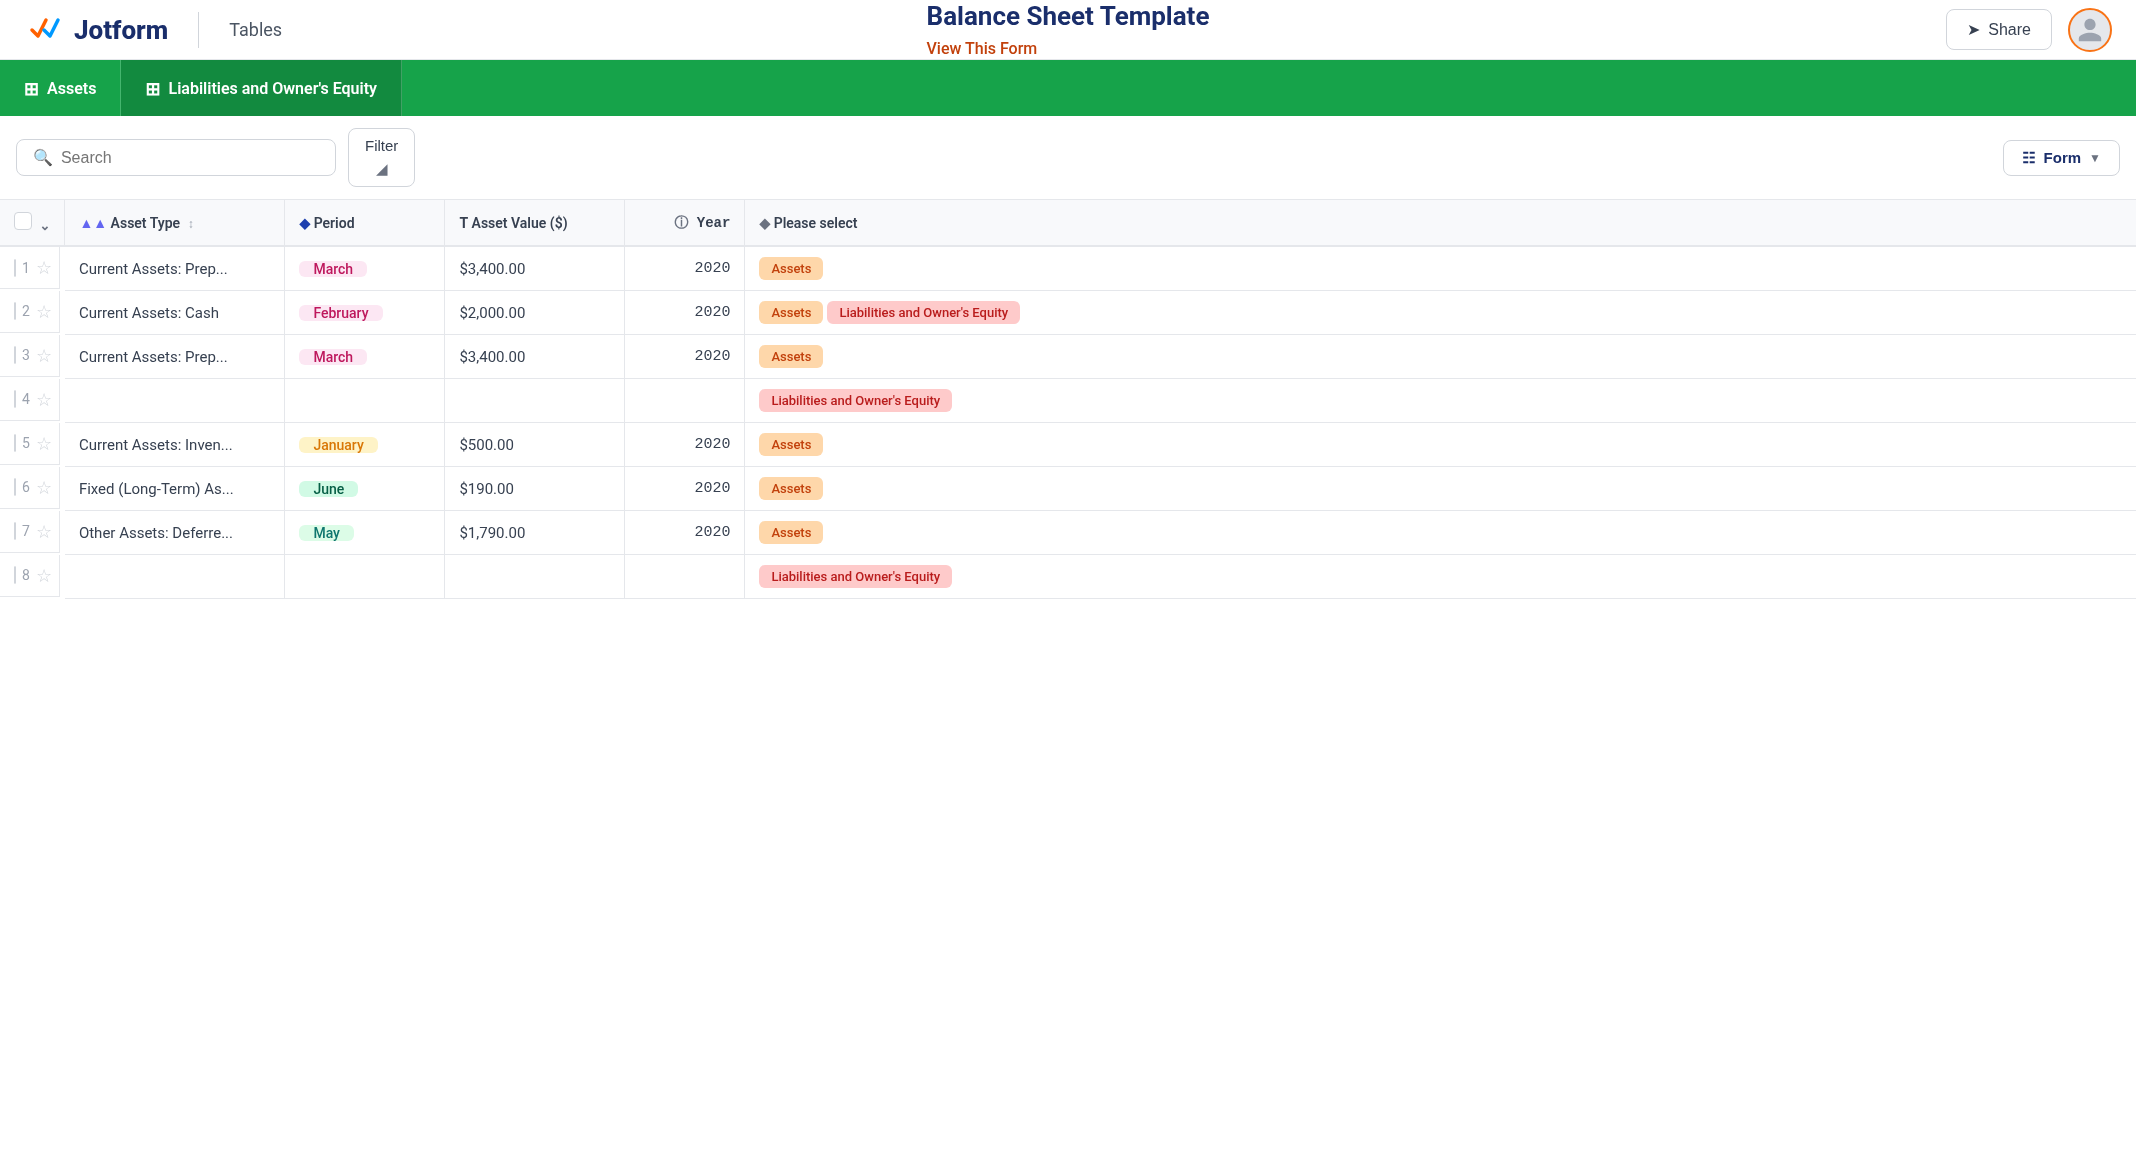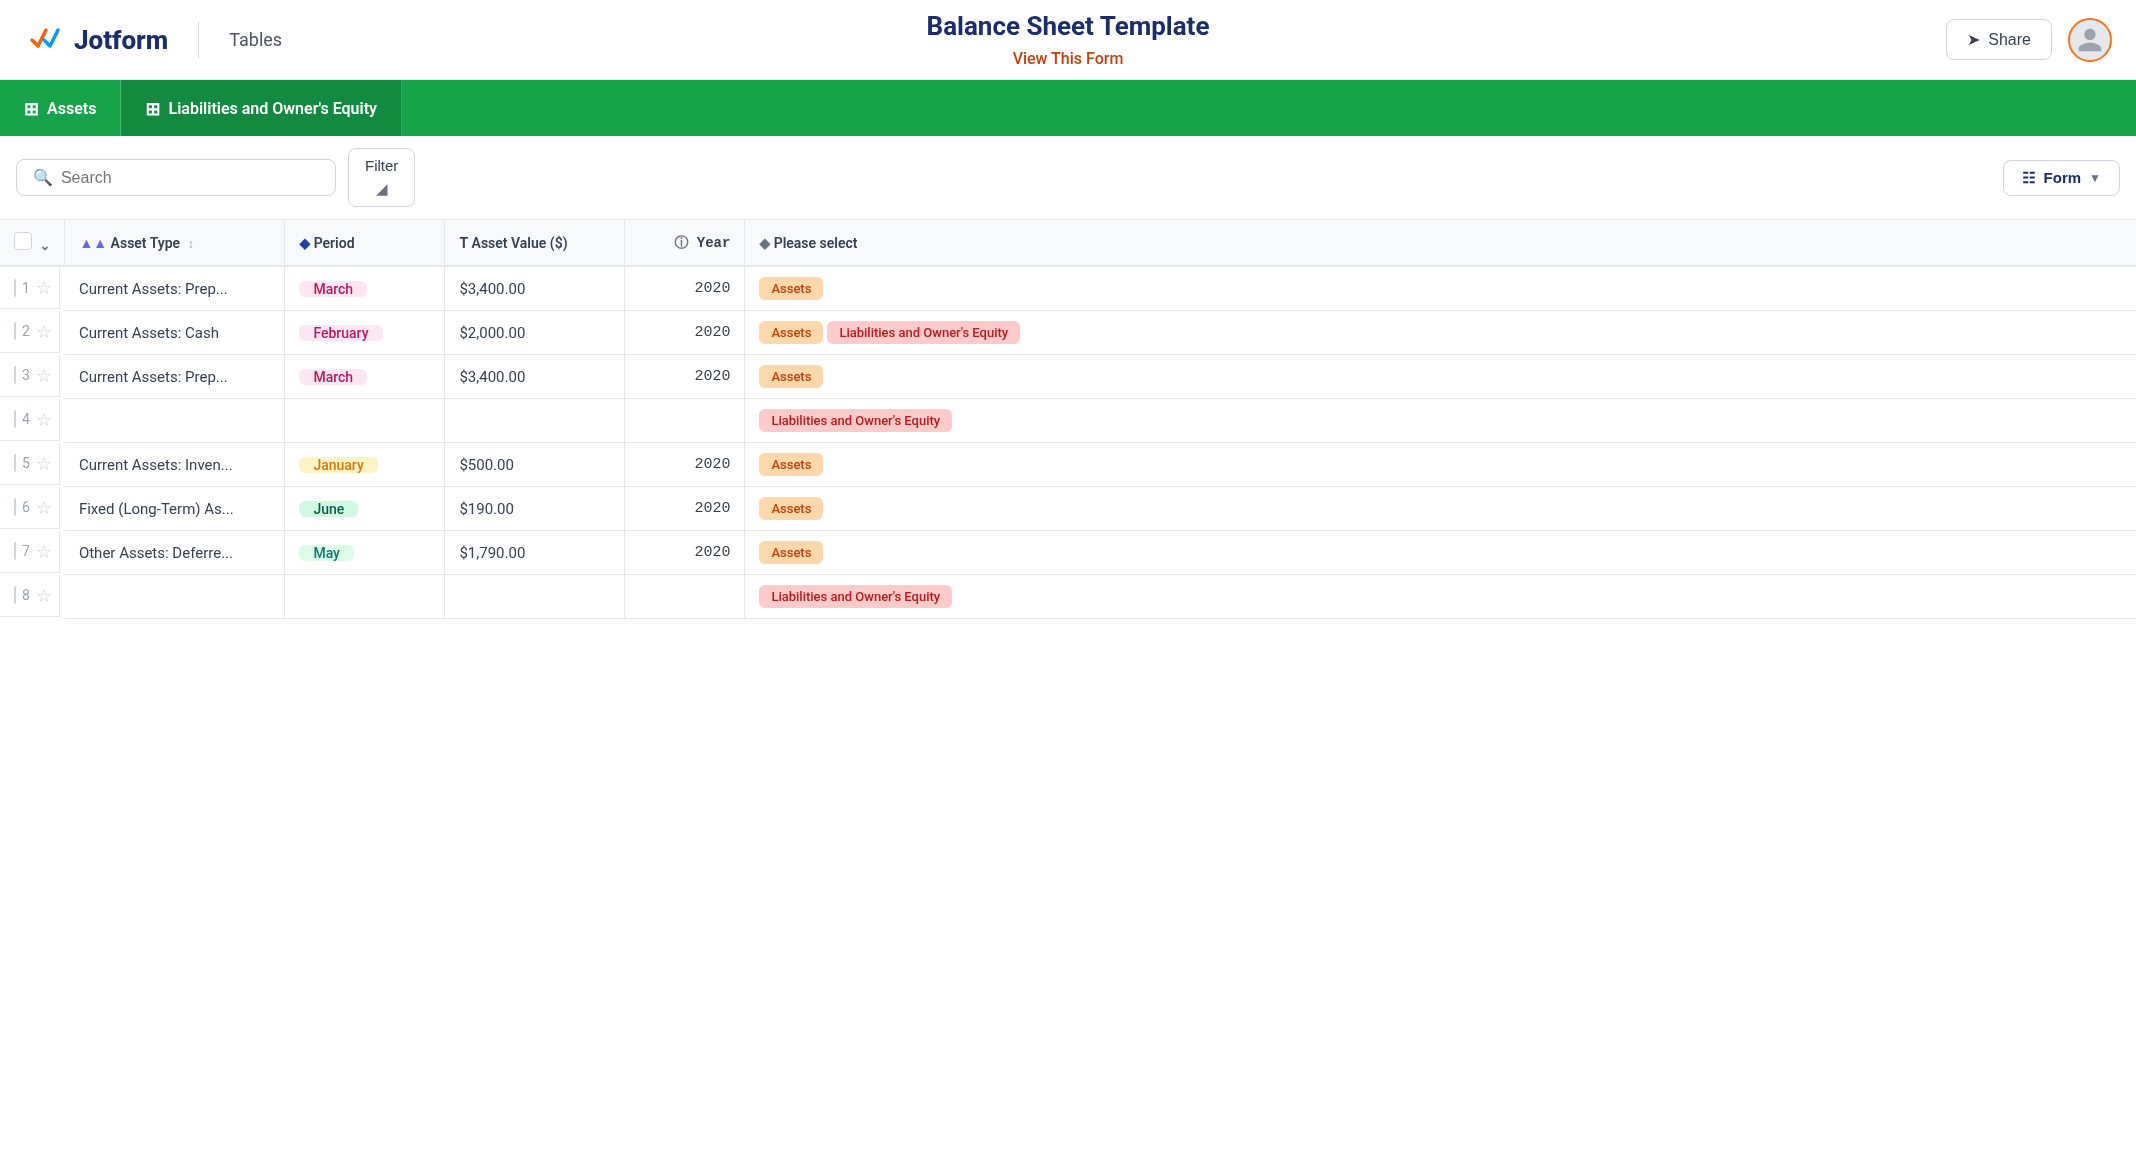--- a/index.html
+++ b/index.html
@@ -1,29 +1,29 @@
 <!DOCTYPE html>
 <html><head>
   <meta charset="utf-8">
   <style>
     * { box-sizing: border-box; margin: 0; padding: 0; }
     body { font-family: -apple-system, BlinkMacSystemFont, 'Segoe UI', Roboto, sans-serif; background: #fff; color: #1a1a2e; }
 
     
     .header {
-      display: flex; align-items: center; padding: 1px 24px; height: 80px;
+      display: flex; align-items: center; padding: 1px 24px; height: 60px;
       border-bottom: 1px solid #e5e7eb; background: #fff;
       position: relative;
     }
     .logo-area { display: flex; align-items: center; gap: 10px; }
     .logo-icon { width: 40px; height: 40px; }
     .logo-text { font-size: 26px; font-weight: 800; color: #1a2e6b; }
     .divider-vert { width: 1px; height: 36px; background: #d1d5db; margin: 0 20px; }
     .tables-label { font-size: 18px; color: #4b5563; font-weight: 400; }
-    .header-center { position: absolute; left: 50%; transform: translateX(-50%); text-align: center; }
+    .header-center { position: absolute; left: 50%; transform: translateX(-50%); }
     .header-title { font-size: 26px; font-weight: 700; color: #1a2e6b; }
     .header-subtitle { font-size: 16px; color: #c2410c; font-weight: 500; cursor: pointer; margin-top: 8px; }
     .header-right { margin-left: auto; display: flex; align-items: center; gap: 16px; }
     .share-btn {
       display: flex; align-items: center; gap: 8px; padding: 10px 20px;
       border: 1.5px solid #d1d5db; border-radius: 8px; background: #fff;
       font-size: 16px; font-weight: 500; color: #374151; cursor: pointer;
     }
     .avatar {
       width: 44px; height: 44px; border-radius: 50%; border: 2.5px solid #f97316;

